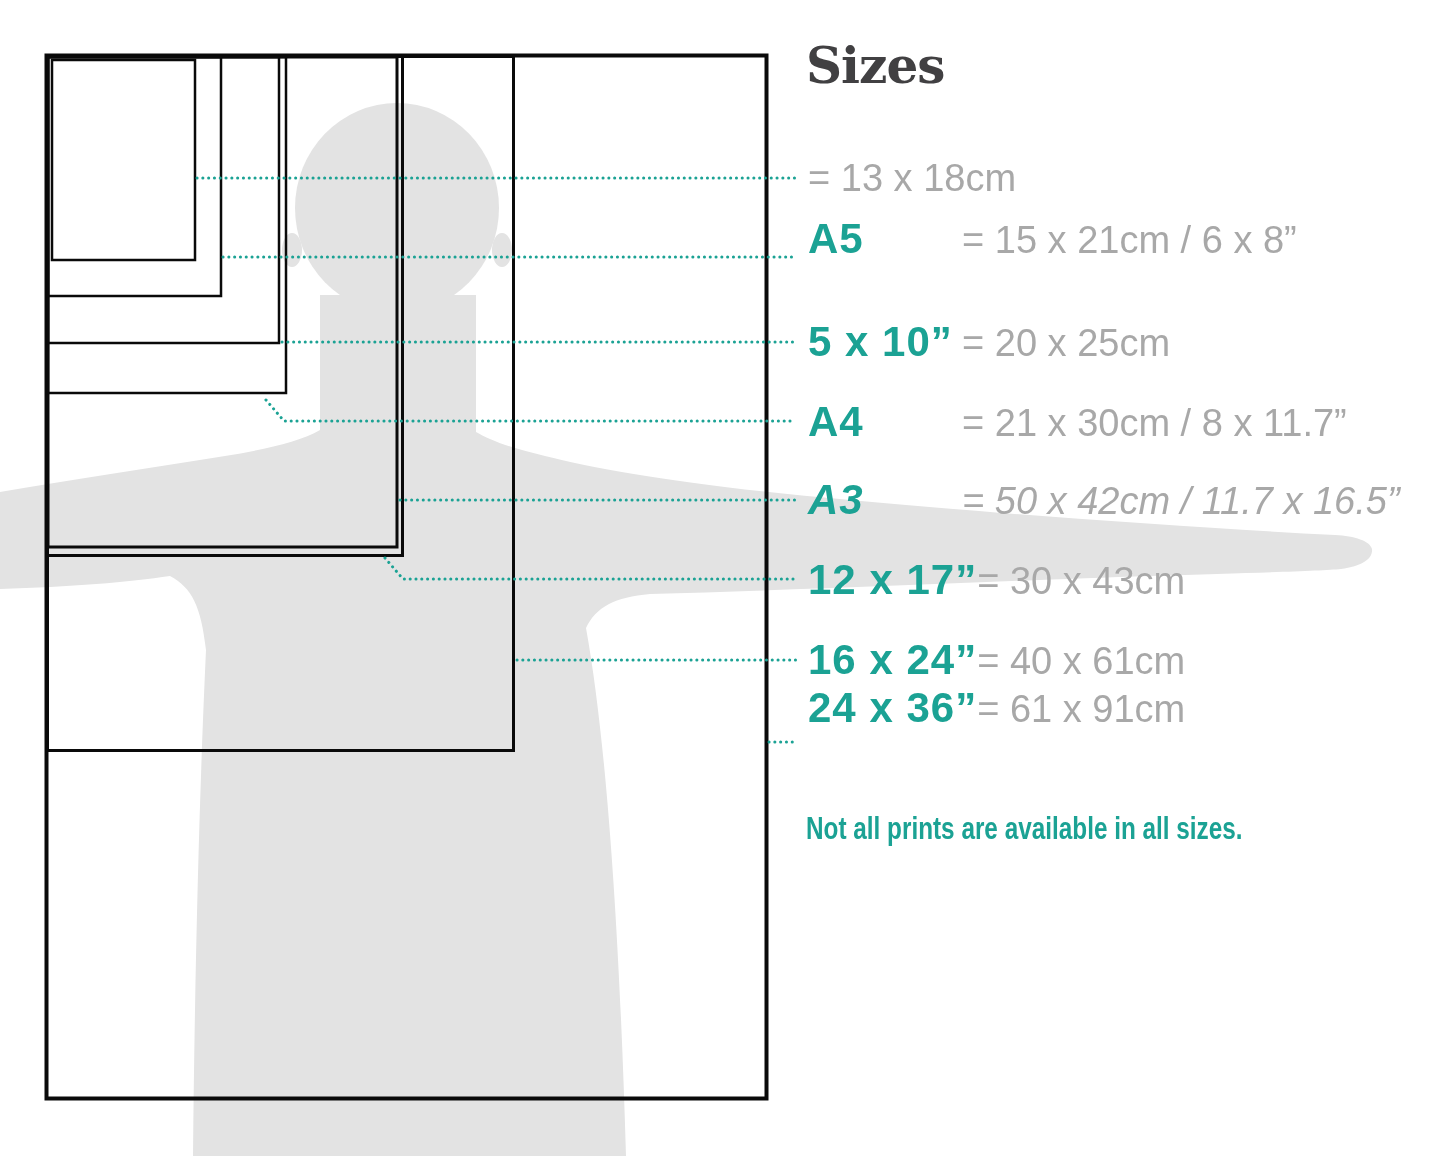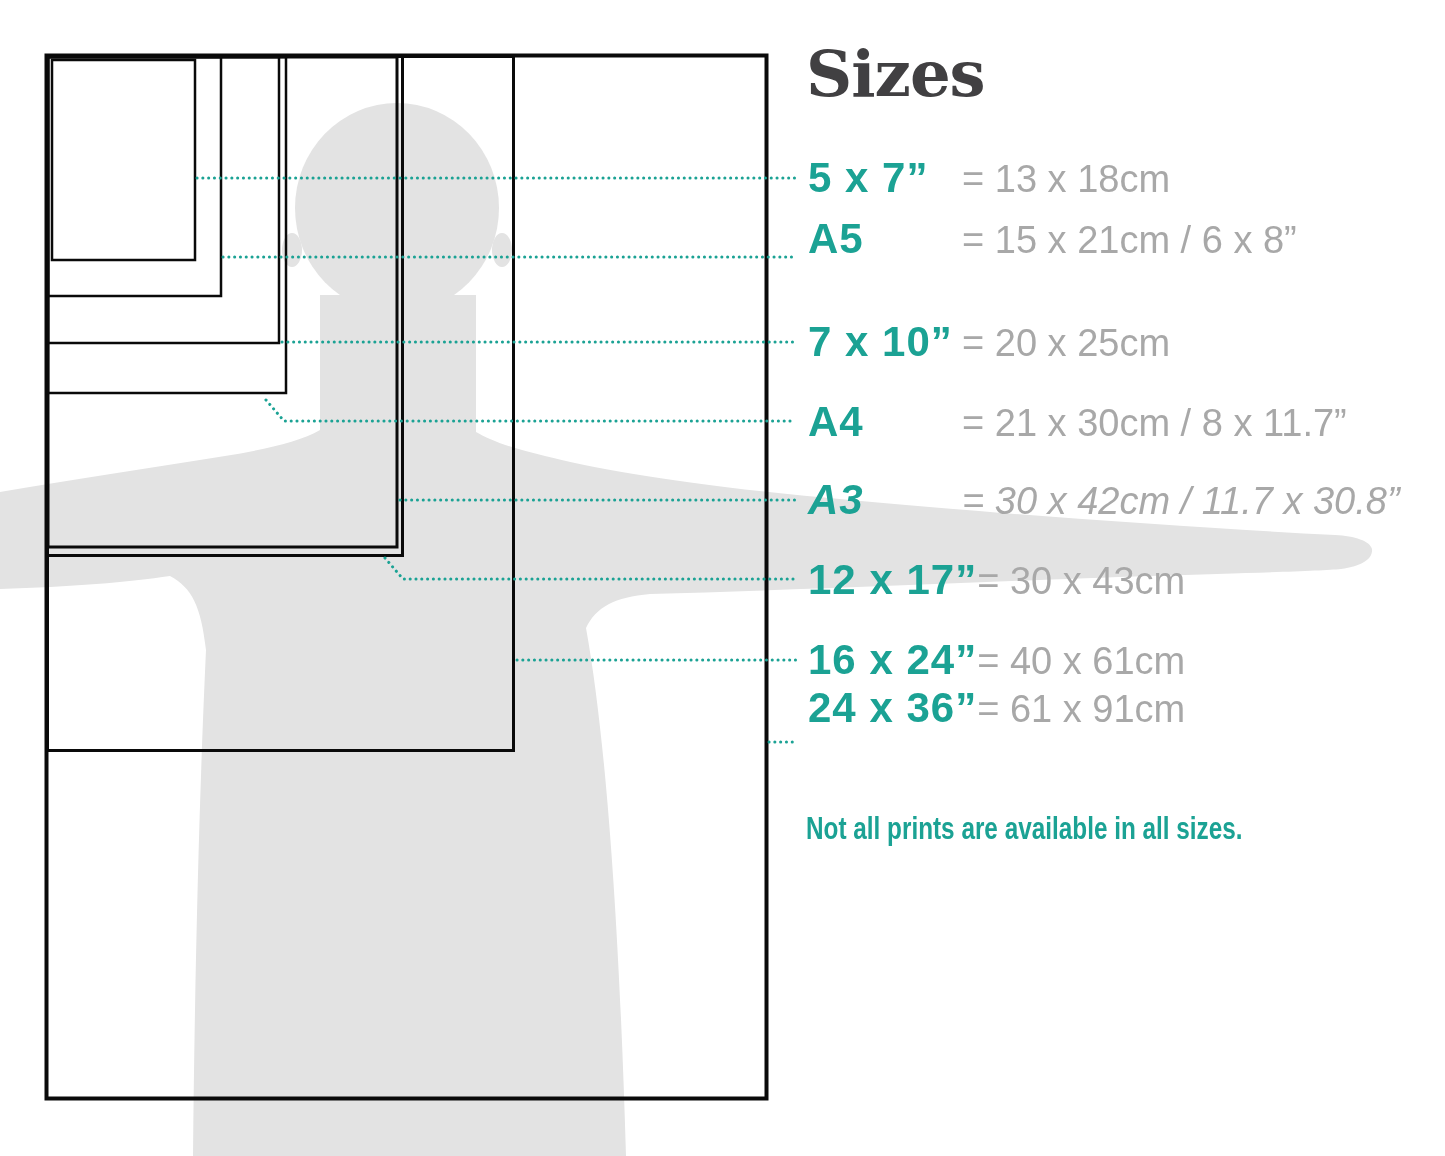--- a/index.html
+++ b/index.html
@@ -9,21 +9,21 @@
     background:#fff;
     overflow:hidden;
     font-family:"Liberation Sans", sans-serif;
   }
   svg.diagram{position:absolute;left:0;top:0;}
   .title{
     position:absolute;left:806px;top:40px;
     margin:0;
     font-family:"DejaVu Serif", serif;
     font-weight:bold;
-    font-size:64px;line-height:1.05;
+    font-size:50px;line-height:1.05;
     letter-spacing:-1px;
     color:var(--title-gray,#414042);
   }
   .rows{position:absolute;left:0;top:0;width:100%;height:100%;pointer-events:none;}
   .size-row{
     position:absolute;left:808px;
     transform:translateY(-50%);
     display:flex;align-items:baseline;
     white-space:nowrap;
   }
@@ -103,38 +103,37 @@
         <polyline points="385,558 403,579 797,579" stroke="#1BA294" stroke-width="3" stroke-linecap="round" stroke-dasharray="0.1 5.7"></polyline>
         <polyline points="517,660 797,660" stroke="#1BA294" stroke-width="3" stroke-linecap="round" stroke-dasharray="0.1 5.7"></polyline>
         <polyline points="769,742 797,742" stroke="#1BA294" stroke-width="3" stroke-linecap="round" stroke-dasharray="0.1 5.7"></polyline>
       </g>
   </svg>
 
   <h1 class="title">Sizes</h1>
 
   <div class="rows" id="rows">
       <div class="size-row" style="top: 178px;">
-        <span class="size-label">5 x 7”</span>
         <span class="size-value">= 13 x 18cm</span>
       </div>
       <div class="size-row" style="top: 239px;">
         <span class="size-label">A5</span>
         <span class="size-value">= 15 x 21cm / 6 x 8”</span>
       </div>
       <div class="size-row" style="top: 342px;">
-        <span class="size-label">7 x 10”</span>
+        <span class="size-label">5 x 10”</span>
         <span class="size-value">= 20 x 25cm</span>
       </div>
       <div class="size-row" style="top: 422px;">
         <span class="size-label">A4</span>
         <span class="size-value">= 21 x 30cm / 8 x 11.7”</span>
       </div>
       <div class="size-row" style="top: 500px; font-style: italic;">
         <span class="size-label">A3</span>
-        <span class="size-value">= 30 x 42cm / 11.7 x 30.8”</span>
+        <span class="size-value">= 50 x 42cm / 11.7 x 16.5”</span>
       </div>
       <div class="size-row" style="top: 580px;">
         <span class="size-label">12 x 17”</span>
         <span class="size-value">= 30 x 43cm</span>
       </div>
       <div class="size-row" style="top: 660px; justify-content: center;">
         <span class="size-label">16 x 24”</span>
         <span class="size-value">= 40 x 61cm</span>
       </div>
       <div class="size-row" style="top: 708px;">

